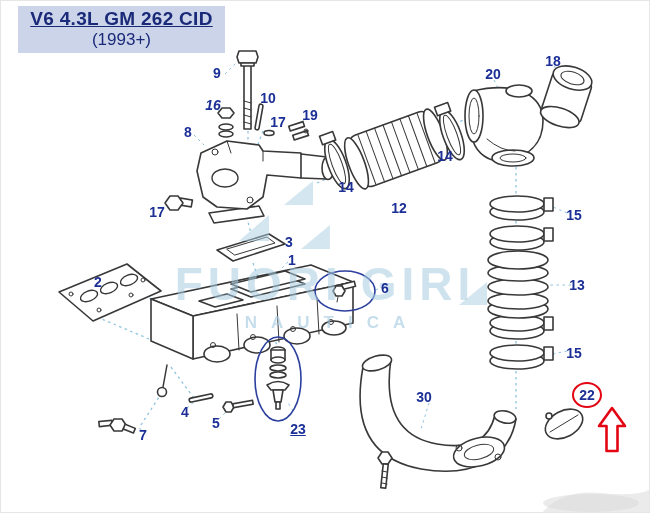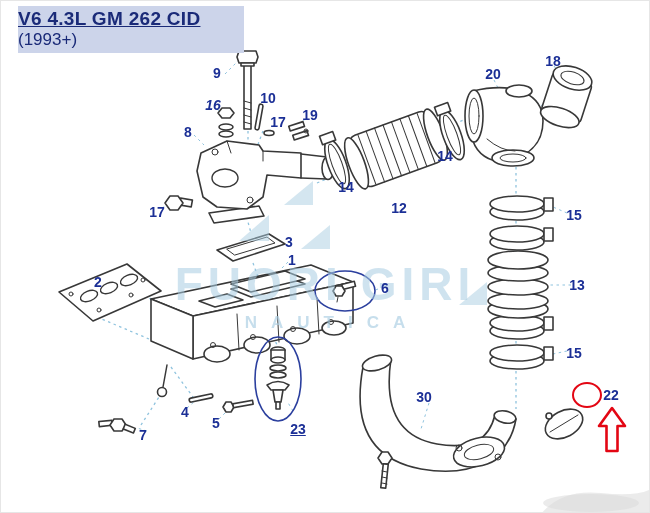--- a/index.html
+++ b/index.html
@@ -9,22 +9,22 @@
   
   .fw{fill:#ffffff;stroke:var(--line,#383838);stroke-width:1.6;stroke-linejoin:round;}
   .ln{fill:none;stroke:var(--line,#383838);stroke-width:1.4;stroke-linecap:round;stroke-linejoin:round;}
   .thin{stroke-width:1;}
   .dash{fill:none;stroke:var(--dash,#8fc3de);stroke-width:1.3;stroke-dasharray:2.5 3.5;}
   .dash.thin{stroke-width:1;}
   .oval{fill:none;stroke:var(--oval,#2b3f9e);stroke-width:1.6;}
   .tri{fill:var(--watermark,#a9cde2);opacity:.5;}
   .smudge{fill:#dadada;opacity:.55;}
   
-  .title-box{position:absolute;left:17px;top:5px;width:226px;padding:2px 0 3px;
-             background:var(--title-bg,#ccd4ea);color:var(--title-text,#1a2a78);}
+  .title-box{position:absolute;left:17px;top:5px;width:207px;padding:2px 0 3px;
+             background:var(--title-bg,#ccd4ea);color:var(--title-text,#1a2a78);text-align:center;}
   .title-line1{font-size:19px;font-weight:bold;letter-spacing:.3px;text-decoration:underline;line-height:22px;}
   .title-line2{font-size:17px;font-weight:normal;line-height:20px;}
   
   .watermark{position:absolute;left:0;right:0;top:260px;text-align:center;pointer-events:none;}
   .wm1{font-size:46px;font-weight:bold;letter-spacing:5px;line-height:46px;
        color:var(--watermark,#a9cde2);opacity:.55;}
   .wm2{margin-top:6px;font-size:17px;font-weight:bold;letter-spacing:14px;padding-left:14px;
        color:var(--watermark,#a9cde2);opacity:.65;}
   
   .labels-layer{position:absolute;left:0;top:0;width:100%;height:100%;pointer-events:none;}
@@ -313,21 +313,21 @@
       <div class="part-label" style="left: 345px; top: 186px;">14</div>
       <div class="part-label" style="left: 444px; top: 155px;">14</div>
       <div class="part-label" style="left: 573px; top: 214px;">15</div>
       <div class="part-label" style="left: 573px; top: 352px;">15</div>
       <div class="part-label" style="left: 212px; top: 104px; font-style: italic;">16</div>
       <div class="part-label" style="left: 156px; top: 211px;">17</div>
       <div class="part-label" style="left: 552px; top: 60px;">18</div>
       <div class="part-label" style="left: 309px; top: 114px;">19</div>
       <div class="part-label" style="left: 492px; top: 73px;">20</div>
       <div class="part-label" style="left: 423px; top: 396px;">30</div>
-      <div class="part-label" style="left: 610px; top: 394px;">22</div>
+      <div class="part-label" style="left: 586px; top: 394px;">22</div>
       <div class="part-label" style="left: 297px; top: 428px; text-decoration: underline;">23</div>
     </div>
 
   <div class="hl-circle" style="left: 586px; top: 394px;"></div>
   <svg class="hl-arrow" viewBox="0 0 30 50" style="left: 596px; top: 404px;">
     <polygon points="15,3 28,21 20.5,21 20.5,46 9.5,46 9.5,21 2,21" fill="#ffffff" stroke="var(--highlight,#e30613)" stroke-width="2.6" stroke-linejoin="round"></polygon>
   </svg>
 
   <div class="title-box">
     <div class="title-line1">V6 4.3L GM 262 CID</div>

